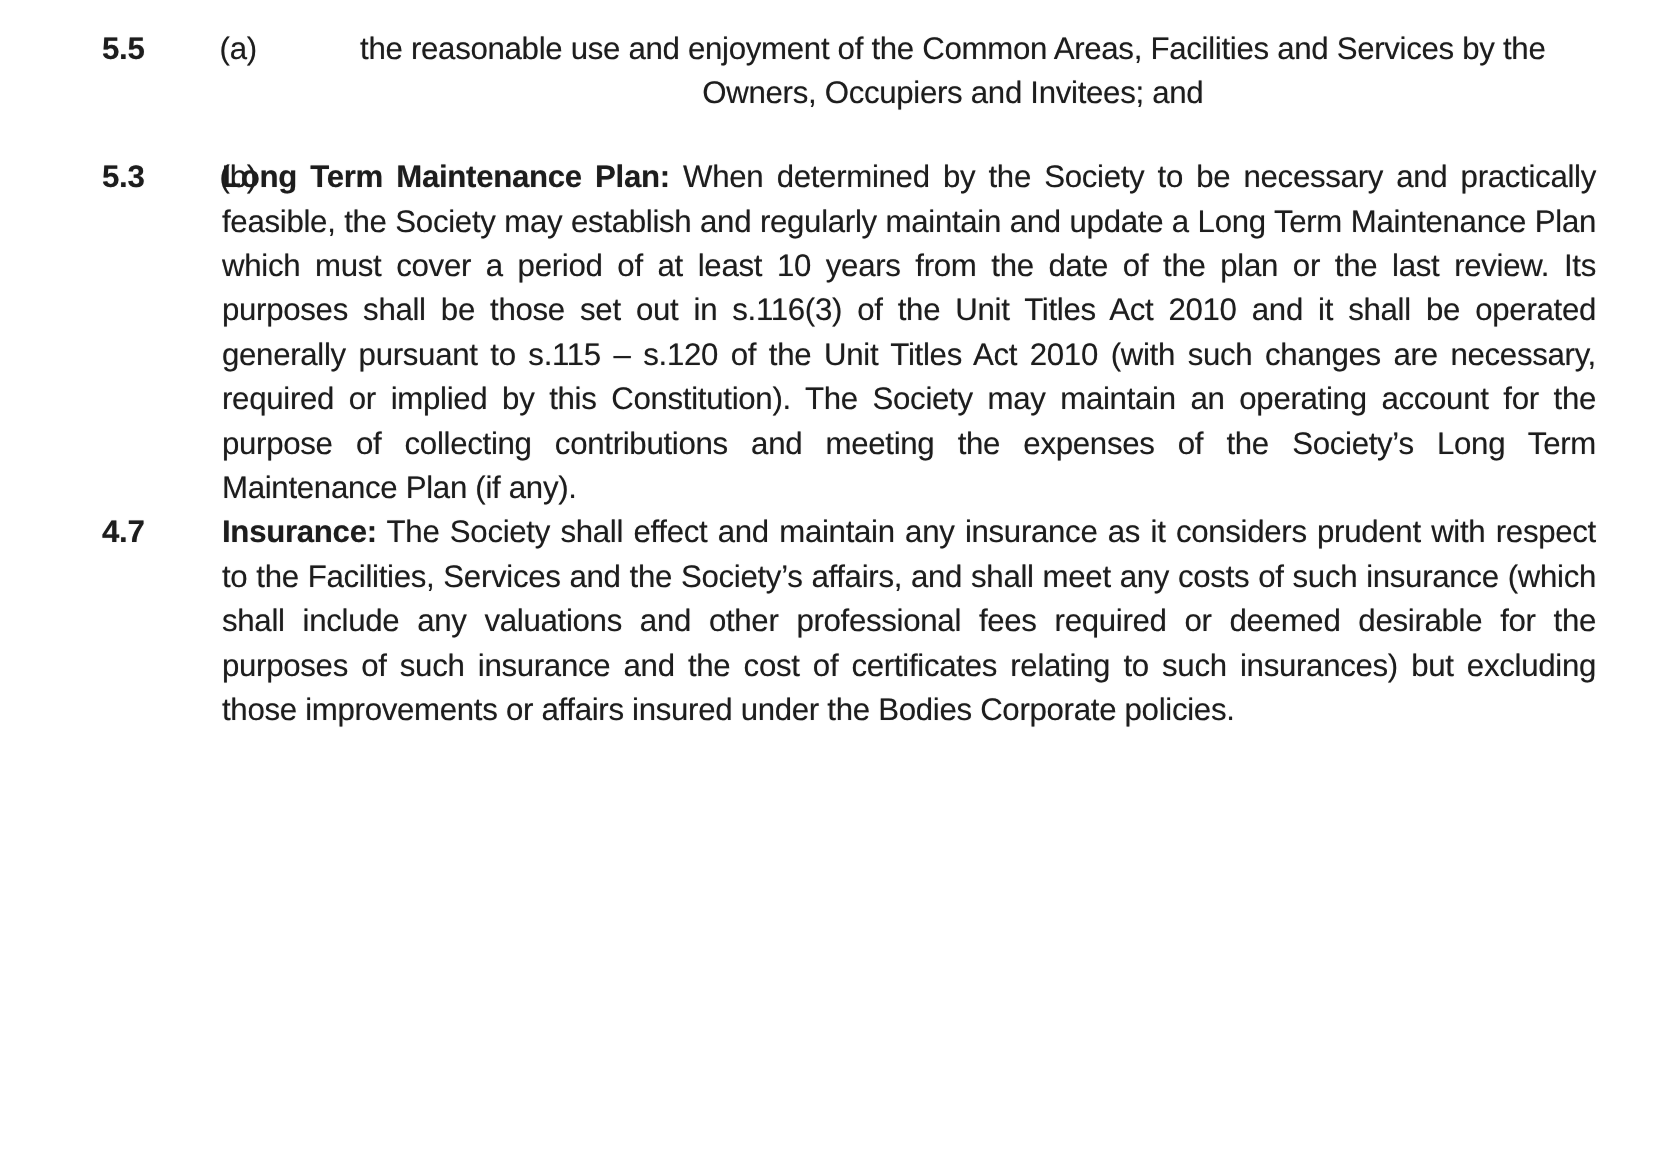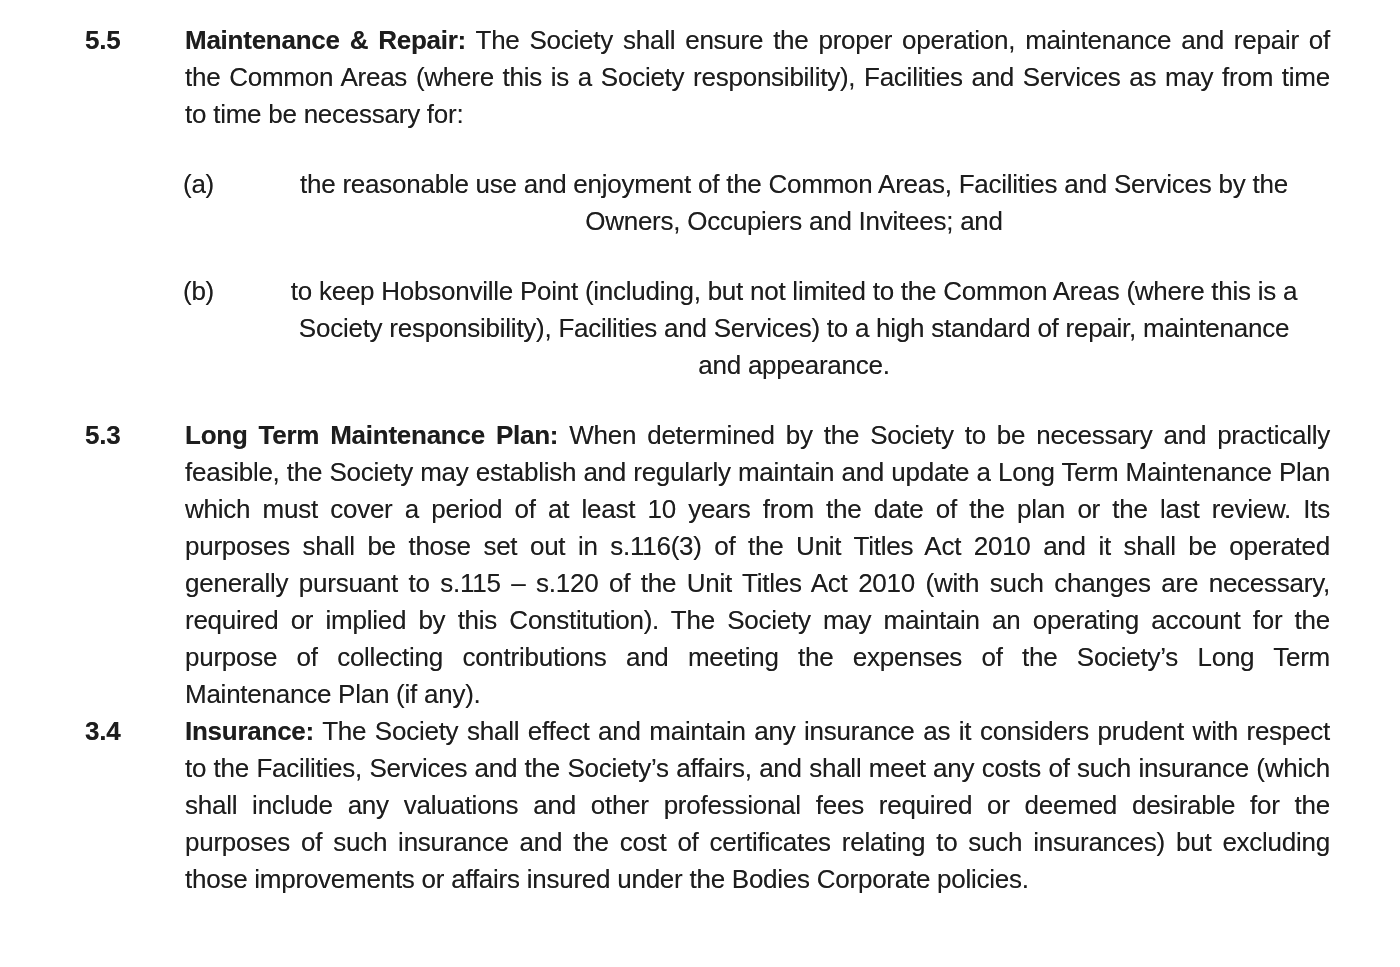--- a/index.html
+++ b/index.html
@@ -61,41 +61,39 @@
   }
 </style>
 </head>
 <body>
 
 <div class="page">
 
   <section class="clause">
     <div class="clause-num">5.5</div>
     <div class="clause-content">
-      <p class="para"><span class="heading">Maintenance &amp; Repair:</span> <span>The Society shall ensure the proper operation, maintenance and repair of the Common Areas (where this is a Society responsibility), Facilities and Services as may from time to time be necessary for:</span></p>
 
       <div class="sub">
         <div class="sub-label">(a)</div>
         <p class="sub-text">the reasonable use and enjoyment of the Common Areas, Facilities and Services by the Owners, Occupiers and Invitees; and</p>
       </div>
 
       <div class="sub">
         <div class="sub-label">(b)</div>
-        <p class="sub-text">to keep Hobsonville Point (including, but not limited to the Common Areas (where this is a Society responsibility), Facilities and Services) to a high standard of repair, maintenance and appearance.</p>
       </div>
     </div>
   </section>
 
   <section class="clause">
     <div class="clause-num">5.3</div>
     <div class="clause-content">
       <p class="para"><span class="heading">Long Term Maintenance Plan:</span> <span>When determined by the Society to be necessary and practically feasible, the Society may establish and regularly maintain and update a Long Term Maintenance Plan which must cover a period of at least 10 years from the date of the plan or the last review. Its purposes shall be those set out in s.116(3) of the Unit Titles Act 2010 and it shall be operated generally pursuant to s.115 – s.120 of the Unit Titles Act 2010 (with such changes are necessary, required or implied by this Constitution). The Society may maintain an operating account for the purpose of collecting contributions and meeting the expenses of the Society’s Long Term Maintenance Plan (if any).</span></p>
     </div>
   </section>
 
   <section class="clause">
-    <div class="clause-num">3.4</div>
+    <div class="clause-num">4.7</div>
     <div class="clause-content">
       <p class="para"><span class="heading">Insurance:</span> <span>The Society shall effect and maintain any insurance as it considers prudent with respect to the Facilities, Services and the Society’s affairs, and shall meet any costs of such insurance (which shall include any valuations and other professional fees required or deemed desirable for the purposes of such insurance and the cost of certificates relating to such insurances) but excluding those improvements or affairs insured under the Bodies Corporate policies.</span></p>
     </div>
   </section>
 
 </div>
 
 </body></html>

